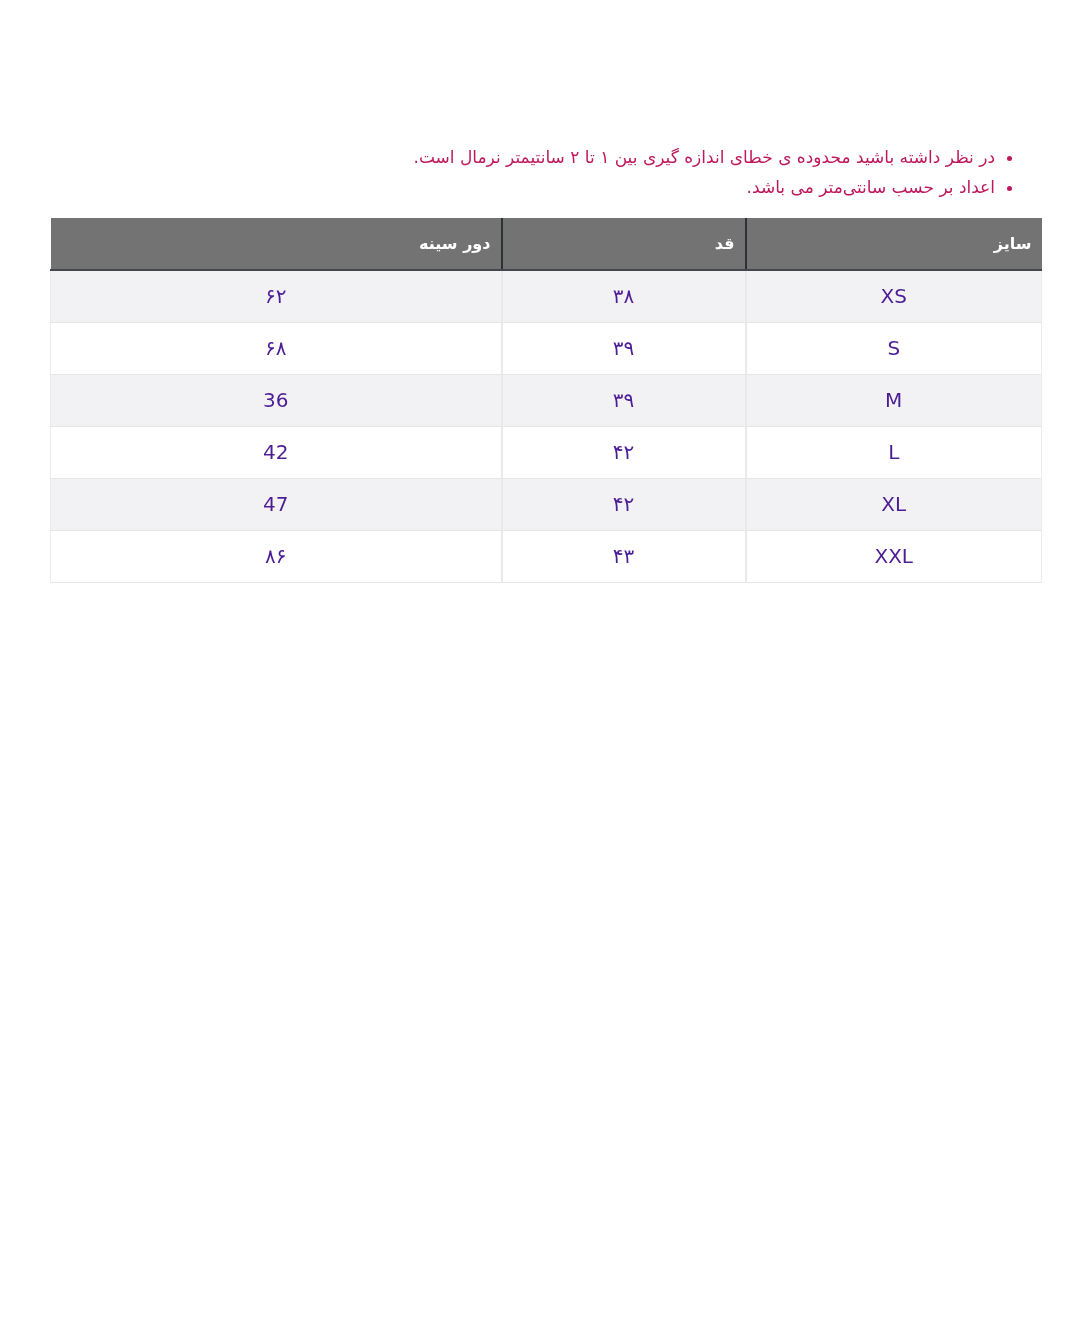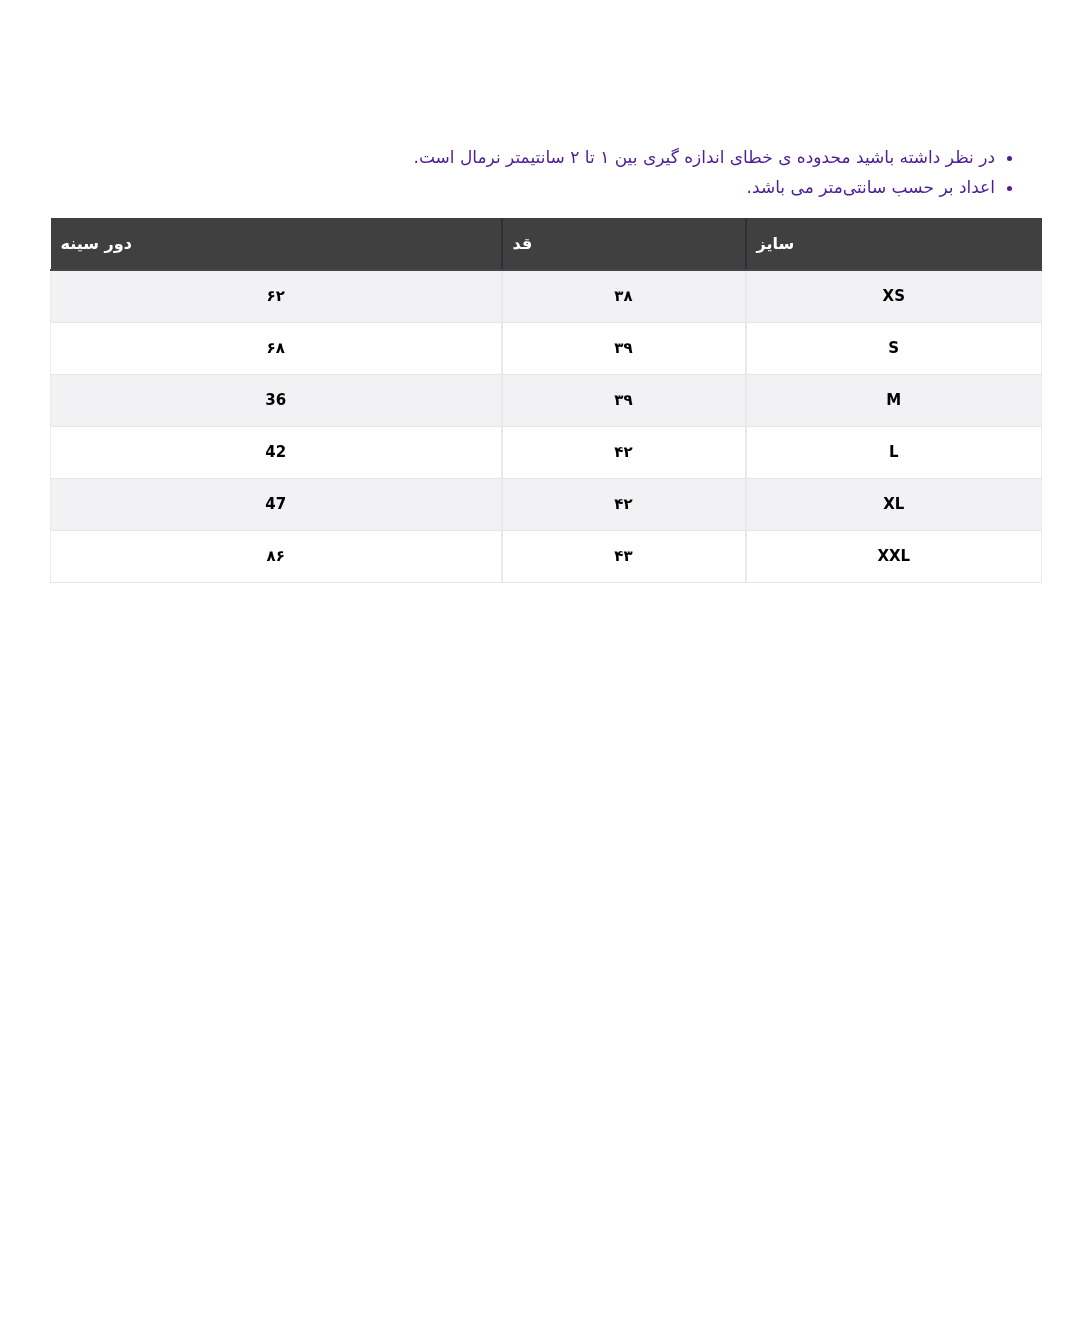--- a/index.html
+++ b/index.html
@@ -31,53 +31,53 @@
   .notes-list {
     margin: 142px 52px 0 0;
     padding: 0 33px 0 0;
     list-style: disc;
     direction: rtl;
     text-align: right;
   }
   .notes-list li {
     font-size: 17px;
     line-height: 30px;
-    color: #4c1d95;
+    color: #be185d;
   }
   .size-table {
     width: 991px;
     margin: 16px 38px 0 51px;
     border-collapse: collapse;
     direction: rtl;
     table-layout: fixed;
   }
   .size-table col.col-size   { width: 296px; }
   .size-table col.col-height { width: 244px; }
   .size-table col.col-chest  { width: 451px; }
   .size-table th {
-    background: #404040;
+    background: #737373;
     color: #ffffff;
     font-size: 16px;
     font-weight: bold;
     height: 52px;
     padding: 0 10px;
-    text-align: left;
+    text-align: right;
     vertical-align: middle;
     border-left: 2px solid #2c3136;
     border-bottom: 2px solid #43474d;
   }
   .size-table th:last-child { border-left: none; }
   .size-table td {
     height: 52px;
     padding: 0 10px;
     text-align: center;
     vertical-align: middle;
-    font-size: 15px;
-    font-weight: bold;
-    color: #000000;
+    font-size: 20px;
+    font-weight: normal;
+    color: #4c1d95;
     border-left: 2px solid #e9e9eb;
     border-bottom: 1px solid #e6e6e8;
   }
   .size-table td:last-child { border-left: none; }
   .size-table tbody tr:nth-child(odd)  { background: #f2f2f4; }
   .size-table tbody tr:nth-child(even) { background: #ffffff; }
   .size-table tbody { border: 1px solid #ececee; border-top: none; }
 </style>
 </head>
 <body>

